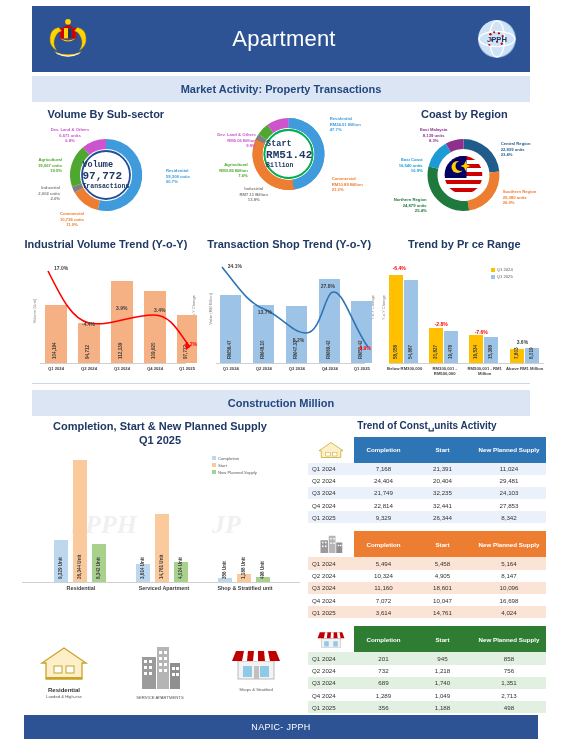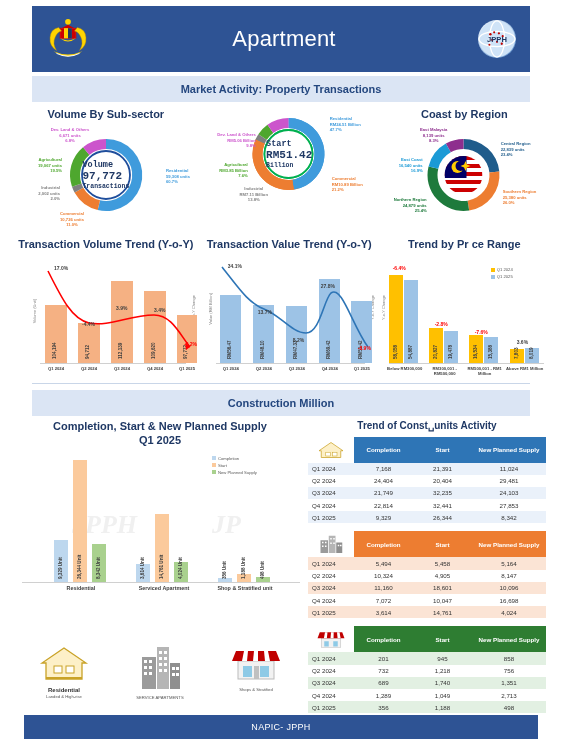--- a/index.html
+++ b/index.html
@@ -335,21 +335,21 @@
           <div>8,139 units</div>
           <div>8.3%</div>
         </div>
       </div>
     </div>
   </div>
 
   <div class="row" style="margin-top:4px">
 
     <div class="panel" style="width:190px">
-      <div class="panel-title">Transaction Volume Trend (Y-o-Y)</div>
+      <div class="panel-title">Industrial Volume Trend (Y-o-Y)</div>
       <div class="chart-box">
         <div class="axis-title" style="left:18px; top:46px;">Volume (Unit)</div>
         <div class="axis-title" style="right:2px; top:42px;">Y-o-Y Change</div>
         <div class="axis-line" style="left:26px; right:12px; top:110px;"></div>
 
         <div class="bar" style="left:31px; bottom:18px; width:22px; height:58px; background:#f5b183;"></div>
         <div class="bar" style="left:64px; bottom:18px; width:22px; height:40px; background:#f5b183;"></div>
         <div class="bar" style="left:97px; bottom:18px; width:22px; height:82px; background:#f5b183;"></div>
         <div class="bar" style="left:130px; bottom:18px; width:22px; height:72px; background:#f5b183;"></div>
         <div class="bar" style="left:163px; bottom:18px; width:20px; height:48px; background:#f5b183;"></div>
@@ -373,21 +373,21 @@
 
         <div class="xtick" style="left:28px; top:113px; width:28px;">Q1 2024</div>
         <div class="xtick" style="left:61px; top:113px; width:28px;">Q2 2024</div>
         <div class="xtick" style="left:94px; top:113px; width:28px;">Q3 2024</div>
         <div class="xtick" style="left:127px; top:113px; width:28px;">Q4 2024</div>
         <div class="xtick" style="left:159px; top:113px; width:28px;">Q1 2025</div>
       </div>
     </div>
 
     <div class="panel" style="width:185px">
-      <div class="panel-title">Transaction Value Trend (Y-o-Y)</div>
+      <div class="panel-title">Transaction Shop Trend (Y-o-Y)</div>
       <div class="chart-box">
         <div class="axis-title" style="left:8px; top:40px;">Value (RM Billion)</div>
         <div class="axis-title" style="right:4px; top:42px;">Y-o-Y Change</div>
         <div class="axis-line" style="left:16px; right:14px; top:110px;"></div>
 
         <div class="bar" style="left:20px; bottom:18px; width:21px; height:68px; background:#9dc3e6;"></div>
         <div class="bar" style="left:53px; bottom:18px; width:21px; height:58px; background:#9dc3e6;"></div>
         <div class="bar" style="left:86px; bottom:18px; width:21px; height:57px; background:#9dc3e6;"></div>
         <div class="bar" style="left:119px; bottom:18px; width:21px; height:84px; background:#9dc3e6;"></div>
         <div class="bar" style="left:151px; bottom:18px; width:21px; height:62px; background:#9dc3e6;"></div>

